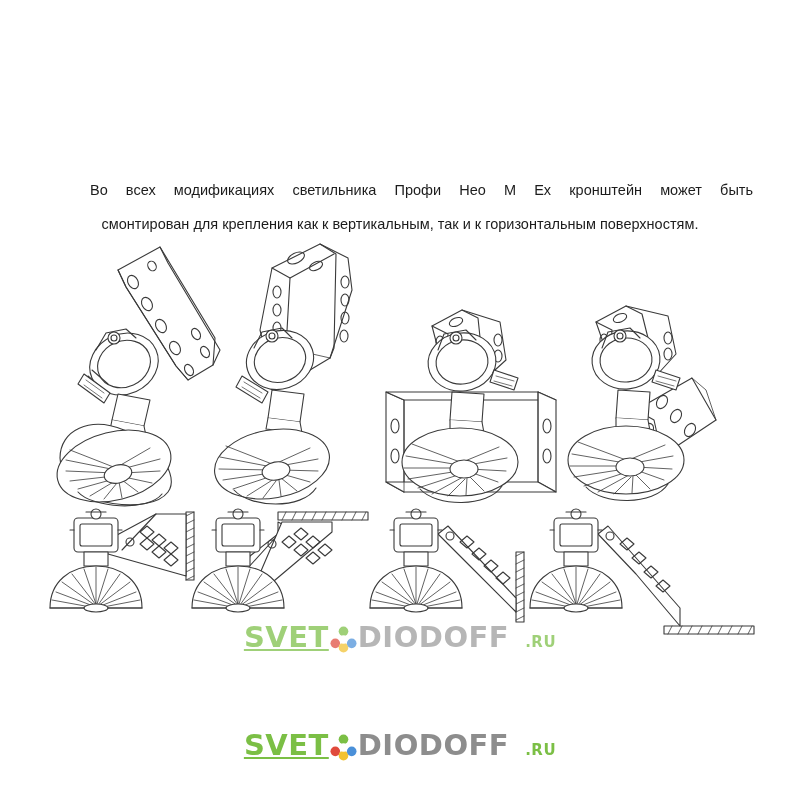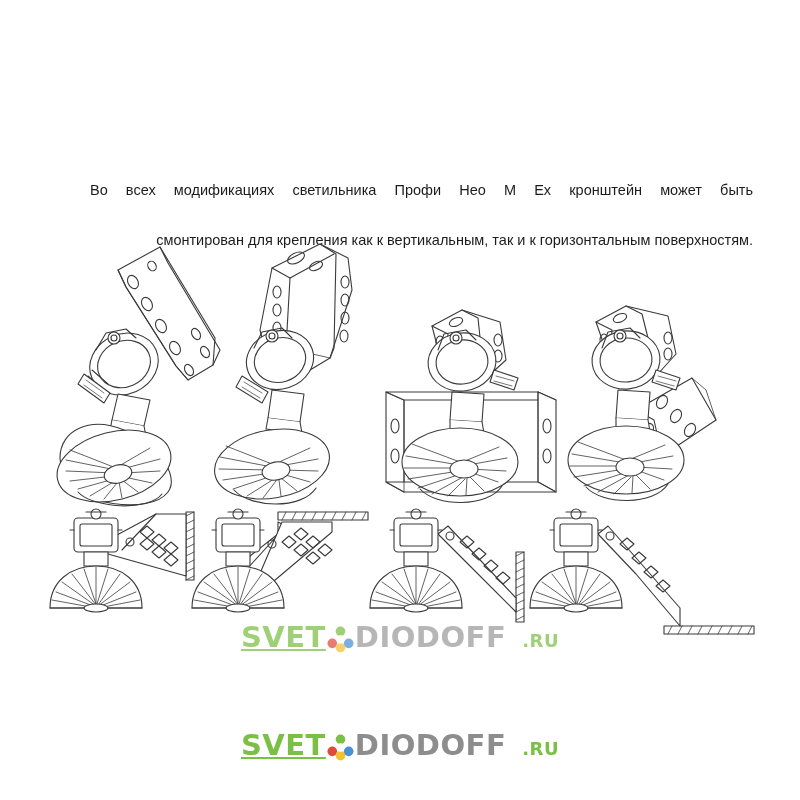--- a/index.html
+++ b/index.html
@@ -34,22 +34,22 @@
     text-align: justify;
   }
   .intro .line1 {
     display: block;
     text-align: justify;
     text-align-last: justify;
     padding-left: 43px;
   }
   .intro .line2 {
     display: block;
-    margin-top: 20px;
-    text-align: right;
+    margin-top: 4px;
+    text-align: center;
   }
 
   
   .figure {
     position: absolute;
     left: 0;
     top: 230px;
     width: 800px;
     height: 430px;
   }
@@ -84,21 +84,21 @@
     font-size: 29px;
   }
   .logo-bottom .word { font-size: 29px; }
   .logo .svet { color: #7bbf45; text-decoration: underline; }
   .logo .dioff { color: #9a9a9a; }
   .logo-bottom .dioff { color: #8d8d8d; }
   .logo .ru {
     color: #7bbf45;
     font-family: "DejaVu Sans", sans-serif;
     font-weight: bold;
-    font-size: 18px;
+    font-size: 15px;
     margin-left: 16px;
     align-self: flex-end;
     padding-bottom: 3px;
   }
   .logo .dot-icon {
     display: inline-block;
     width: 27px;
     height: 27px;
     margin: 0 1px;
     position: relative;

